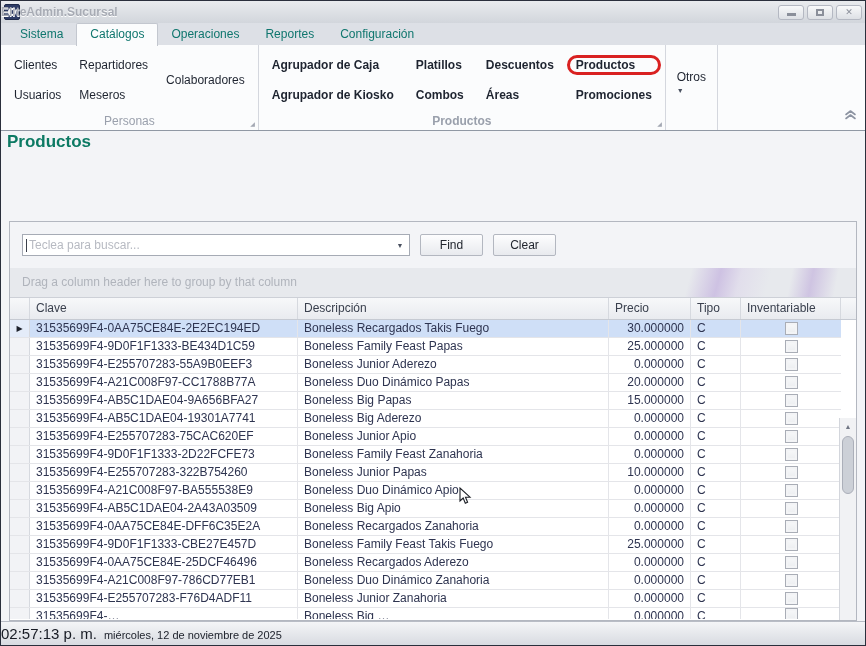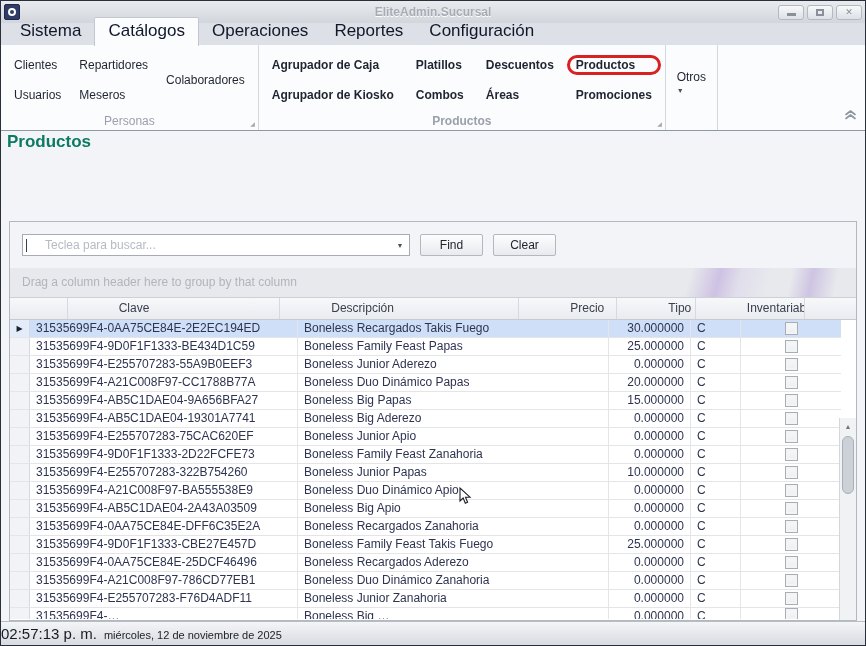--- a/index.html
+++ b/index.html
@@ -8,33 +8,33 @@
 
   .window { width:866px; height:646px; border:1px solid #2a2f3c; background:#eef0f3;
             display:flex; flex-direction:column; position:relative; overflow:hidden; }
 
   
   .titlebar { height:22px; background:linear-gradient(#e9ebee,#d2d6dc); display:flex;
               align-items:center; padding:0 3px; position:relative; flex:0 0 auto; }
   .app-icon { width:16px; height:16px; background:#2e3c66; border:1px solid #1f2a4a;
               border-radius:2px; display:grid; place-items:center; }
   .app-icon span { width:8px; height:8px; border:2px solid #fff; border-radius:50%; display:block; }
-  .title-text { position:absolute; left:0; right:0; text-align:center; font-size:12px;
+  .title-text { position:absolute; left:0; right:0; font-size:12px;
                 font-weight:bold; color:#a7abb4; text-shadow:0 1px 0 #fff; pointer-events:none; }
   .win-buttons { margin-left:auto; display:flex; gap:3px; z-index:2; }
   .win-btn { width:26px; height:15px; border:1px solid #b4b8c2; border-radius:3px;
              background:linear-gradient(#f8f9fa,#dde0e5); display:grid; place-items:center;
              color:#8a8f9a; font-size:9px; font-weight:bold; line-height:1; }
   .glyph-min { width:9px; height:3px; background:#8a8f9a; margin-top:4px; }
   .glyph-max { width:8px; height:7px; border:2px solid #8a8f9a; }
 
   
   .tabs-row { height:22px; background:#dde0e6; display:flex; align-items:flex-end;
               padding-left:6px; flex:0 0 auto; }
-  .tab { padding:3px 13px 4px; font-size:17px; color:#0f172a; position:relative; }
+  .tab { padding:3px 13px 4px; font-size:12px; color:#0f766e; position:relative; }
   .tab.active { background:#fbfcfd; border:1px solid #c3c7cf; border-bottom:none;
                 border-radius:2px 2px 0 0; top:1px; padding-bottom:5px; }
 
   
   .ribbon { height:86px; background:#fbfcfd; border-bottom:1px solid #9098a4;
             display:flex; flex:0 0 auto; }
   .ribbon-group { position:relative; border-right:1px solid #d4d7de; padding:6px 10px 18px; }
   .group-caption { position:absolute; bottom:2px; left:0; right:0; text-align:center;
                    font-size:12px; color:#9aa0ac; }
   .caption-launcher { position:absolute; right:3px; bottom:3px; font-size:6px; color:#a3a8b3; }
@@ -67,42 +67,42 @@
                  justify-content:center; gap:6px; font-size:12px; color:#1e2430; }
 
   
   .grid-container { position:absolute; top:90px; left:8px; right:8px; height:400px;
                     border:1px solid #b3b7c0; background:#fff; overflow:hidden; }
   .search-row { height:46px; background:#f3f4f7; display:flex; align-items:center;
                 padding-left:12px; gap:10px; }
   .search-combo { width:388px; height:22px; background:#fff; border:1px solid #a6abb5;
                   display:flex; align-items:center; }
   .combo-caret { width:1px; height:13px; background:#3a3f4a; margin-left:3px; flex:0 0 auto; }
-  .combo-placeholder { color:#b7bac2; font-size:12px; margin-left:18px; flex:1;
+  .combo-placeholder { color:#b7bac2; font-size:12px; margin-left:2px; flex:1;
                        white-space:nowrap; overflow:hidden; }
   .combo-arrow { width:18px; text-align:center; font-size:7px; color:#4a5160; }
   .btn { width:63px; height:22px; background:linear-gradient(#fdfdfe,#e8eaee);
          border:1px solid #b3b7c0; border-radius:2px; font-size:12px; color:#22262f;
          display:grid; place-items:center; }
 
   .group-by-band { height:30px; background:#e7e9ed; border-bottom:1px solid #cdd0d7;
                    color:#b0b4bc; font-size:12px; line-height:29px; padding-left:12px;
                    position:relative; overflow:hidden; }
   .group-by-band::before { content:''; position:absolute; right:30px; top:-12px; width:200px;
       height:55px; transform:rotate(-10deg);
       background:linear-gradient(115deg, transparent 32%, rgba(165,130,210,.38) 46%,
                  rgba(195,165,228,.16) 56%, transparent 70%); }
   .group-by-band::after { content:''; position:absolute; right:-20px; top:-10px; width:130px;
       height:50px; transform:rotate(-14deg);
       background:linear-gradient(115deg, transparent 35%, rgba(150,110,200,.30) 50%, transparent 68%); }
 
   .grid-header { height:22px; display:flex; background:linear-gradient(#f7f8fa,#e9ebef);
                  border-bottom:1px solid #c6cad2; font-size:12px; color:#3a404e; }
   .hcell { border-right:1px solid #d6d9df; padding-left:6px; line-height:21px;
-           white-space:nowrap; overflow:hidden;margin-left:45px; }
+           white-space:nowrap; overflow:hidden; }
   .h-ind   { width:20px; padding:0; }
   .h-clave { width:268px; }
   .h-desc  { width:311px; }
   .h-precio{ width:82px; }
   .h-tipo  { width:50px; }
   .h-inv   { width:100px; }
   .h-fill  { flex:1; border-right:none; }
 
   .grid-body { position:relative; height:300px; }
   .rows-area { width:831px; }

